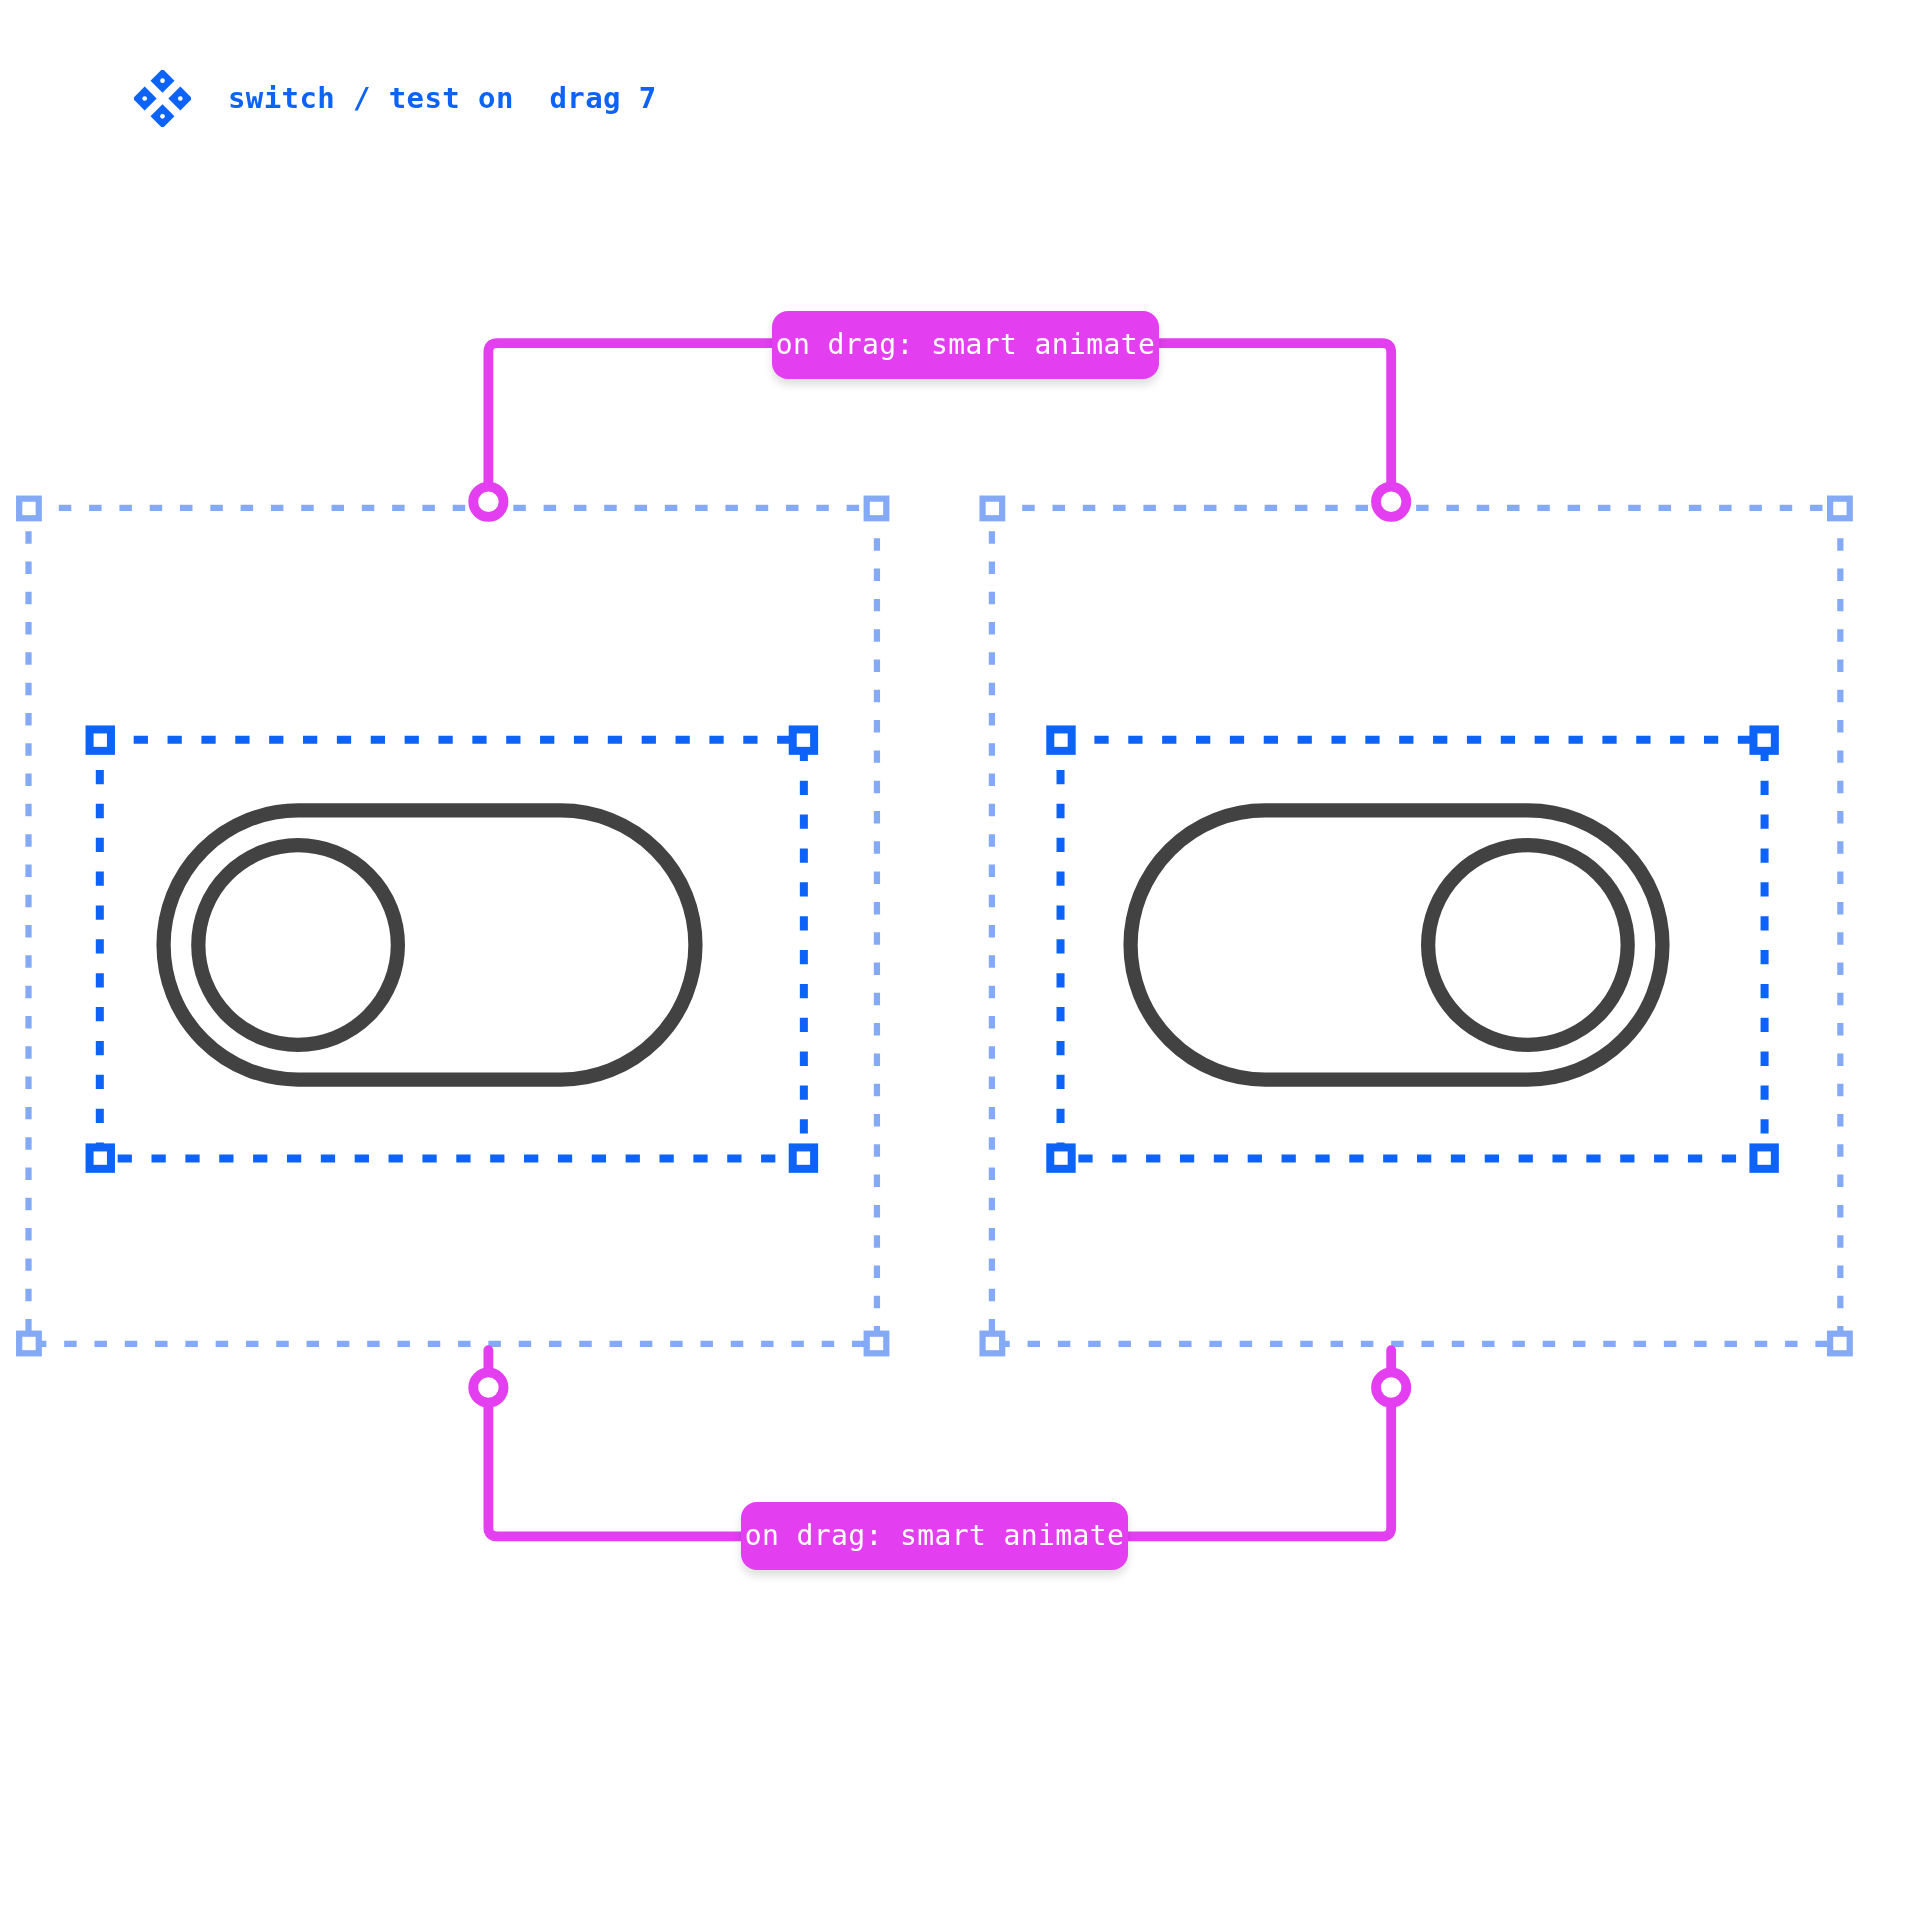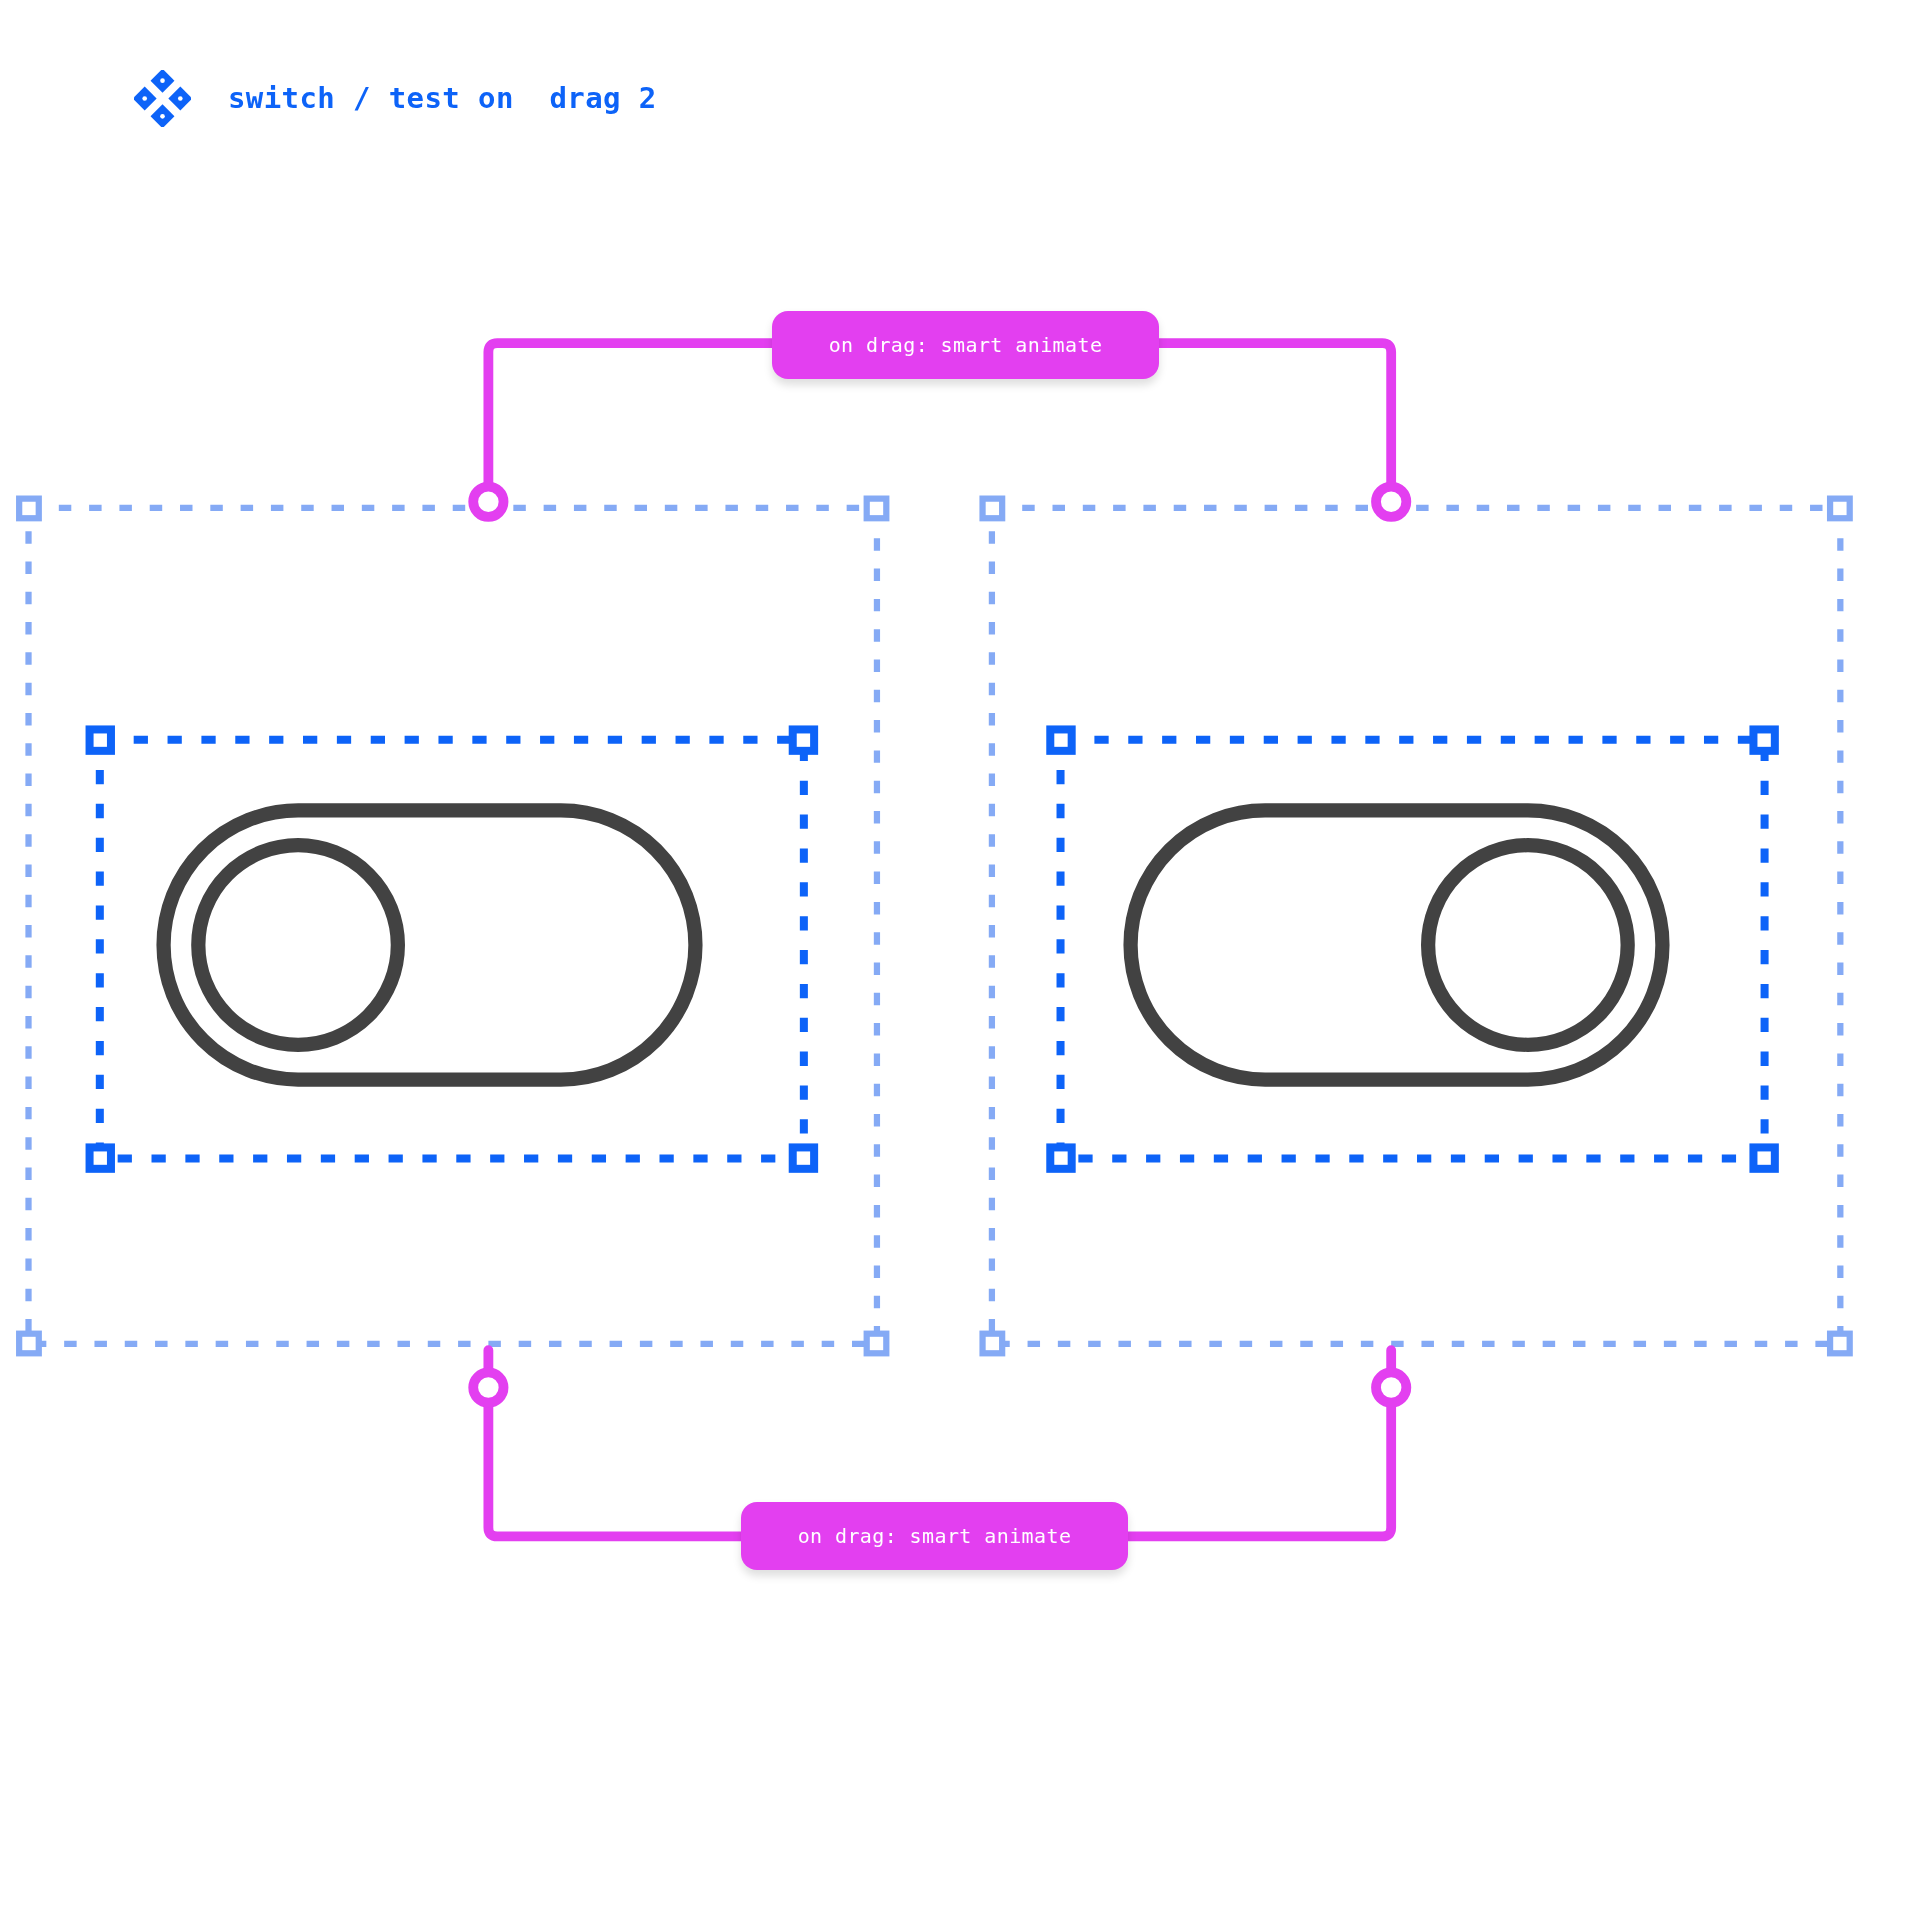--- a/index.html
+++ b/index.html
@@ -65,21 +65,21 @@
     justify-content: center;
     background: #e33ff0;
     border-radius: 16px;
     box-shadow: 0 5.3px 9px rgba(0,0,0,0.13);
     padding: 0 32px;
     height: 68px;
     box-sizing: border-box;
   }
   .badge-label {
     font-family: "DejaVu Sans Mono", "Liberation Mono", monospace;
-    font-size: 20px;
+    font-size: 28px;
     font-weight: 400;
     color: #ffffff;
     white-space: pre;
     line-height: 1;
     letter-spacing: 0.4px;
   }
   #badge-top {
     left: 772px;
     top: 311px;
     width: 387px;
@@ -113,21 +113,21 @@
         <rect x="2.5" y="22.5" width="19" height="19" transform="rotate(45 12 32)"></rect>
         <rect x="42.5" y="22.5" width="19" height="19" transform="rotate(45 52 32)"></rect>
       </g>
       <g fill="#ffffff">
         <circle cx="32" cy="12" r="2.6"></circle>
         <circle cx="32" cy="52" r="2.6"></circle>
         <circle cx="12" cy="32" r="2.6"></circle>
         <circle cx="52" cy="32" r="2.6"></circle>
       </g>
     </svg>
-    <div class="header-title">switch / test on  drag 2</div>
+    <div class="header-title">switch / test on  drag 7</div>
   </div>
 
   <svg class="layer" viewBox="0 0 2160 2160">
 
     <g>
       <rect x="32" y="570" width="952" height="938" fill="none" stroke="#85aaf5" stroke-width="7" stroke-dasharray="14 20"></rect>
     </g>
 
     <g>
       <rect x="1113" y="570" width="952" height="938" fill="none" stroke="#85aaf5" stroke-width="7" stroke-dasharray="14 20"></rect>

